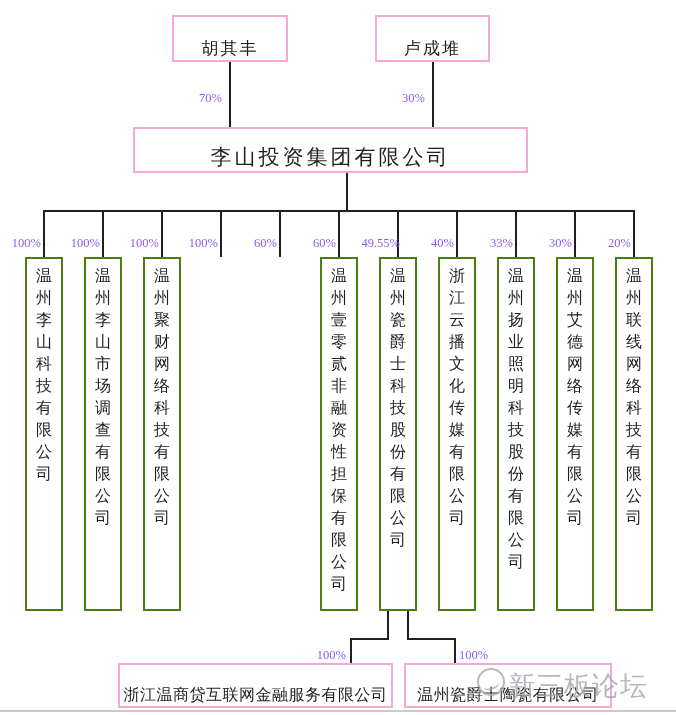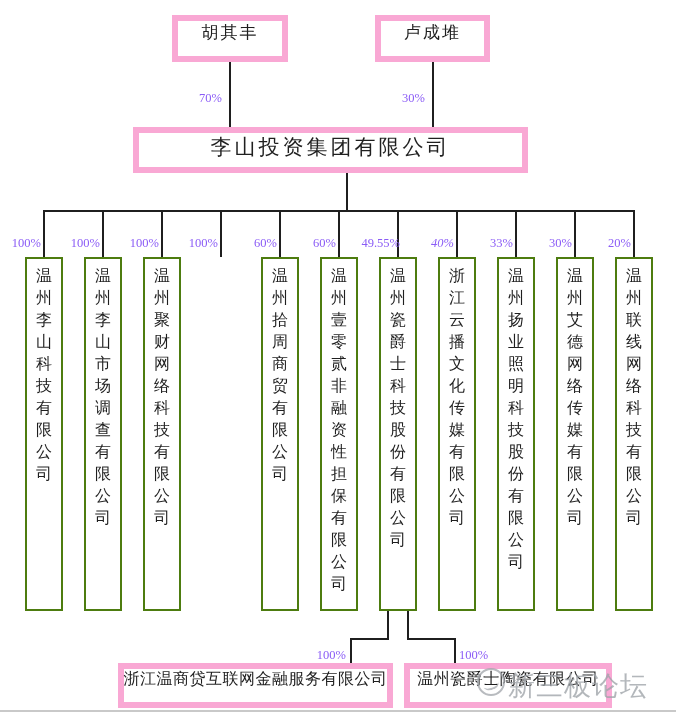--- a/index.html
+++ b/index.html
@@ -2,22 +2,22 @@
 <html><head>
 <meta charset="utf-8">
 <style>
   html,body{margin:0;padding:0;background:#ffffff;}
   #canvas{
     position:relative;width:676px;height:715px;background:#ffffff;
     font-family:"Liberation Serif","DejaVu Serif",serif;
     color:#1f1f1f;overflow:hidden;
   }
   .box{
-    position:absolute;border:6px solid #f9a8d4;background:#ffffff;
-    display:flex;align-items:flex-start;justify-content:center;
+    position:absolute;border:2px solid #f9a8d4;background:#ffffff;
+    display:flex;align-items:flex-end;justify-content:center;
     box-sizing:border-box;
   }
   .toplabel{font-size:17px;letter-spacing:2px;}
   .mainlabel{font-size:21px;letter-spacing:3px;}
   .bottomlabel{font-size:16px;letter-spacing:0.5px;white-space:nowrap;}
   .vbox{
     position:absolute;top:257px;width:38px;height:354px;
     border:2px solid #4d7c0f;background:#ffffff;box-sizing:border-box;
   }
   .vtext{
@@ -86,36 +86,33 @@
   <div class="line" style="left:574px;top:210px;width:1.5px;height:47px;"></div>
   <div class="line" style="left:633px;top:210px;width:1.5px;height:47px;"></div>
 
   <div class="pct childpct" style="left:-19px;">100%</div>
   <div class="pct childpct" style="left:40px;">100%</div>
   <div class="pct childpct" style="left:99px;">100%</div>
   <div class="pct childpct" style="left:158px;">100%</div>
   <div class="pct childpct" style="left:217px;">60%</div>
   <div class="pct childpct" style="left:276px;">60%</div>
   <div class="pct childpct" style="left:340px;">49.55%</div>
-  <div class="pct childpct" style="left:394px;font-style:italic;">40%</div>
+  <div class="pct childpct" style="left:394px;">40%</div>
   <div class="pct childpct" style="left:453px;">33%</div>
   <div class="pct childpct" style="left:512px;">30%</div>
   <div class="pct childpct" style="left:571px;">20%</div>
 
   <div class="vbox" style="left:25px;">
       <div class="vtext">温州李山科技有限公司</div>
     </div>
   <div class="vbox" style="left:84px;">
       <div class="vtext">温州李山市场调查有限公司</div>
     </div>
   <div class="vbox" style="left:143px;">
       <div class="vtext">温州聚财网络科技有限公司</div>
-    </div>
-  <div class="vbox" style="left:261px;">
-      <div class="vtext">温州拾周商贸有限公司</div>
     </div>
   <div class="vbox" style="left:320px;">
       <div class="vtext">温州壹零贰非融资性担保有限公司</div>
     </div>
   <div class="vbox" style="left:379px;">
       <div class="vtext">温州瓷爵士科技股份有限公司</div>
     </div>
   <div class="vbox" style="left:438px;">
       <div class="vtext">浙江云播文化传媒有限公司</div>
     </div>

